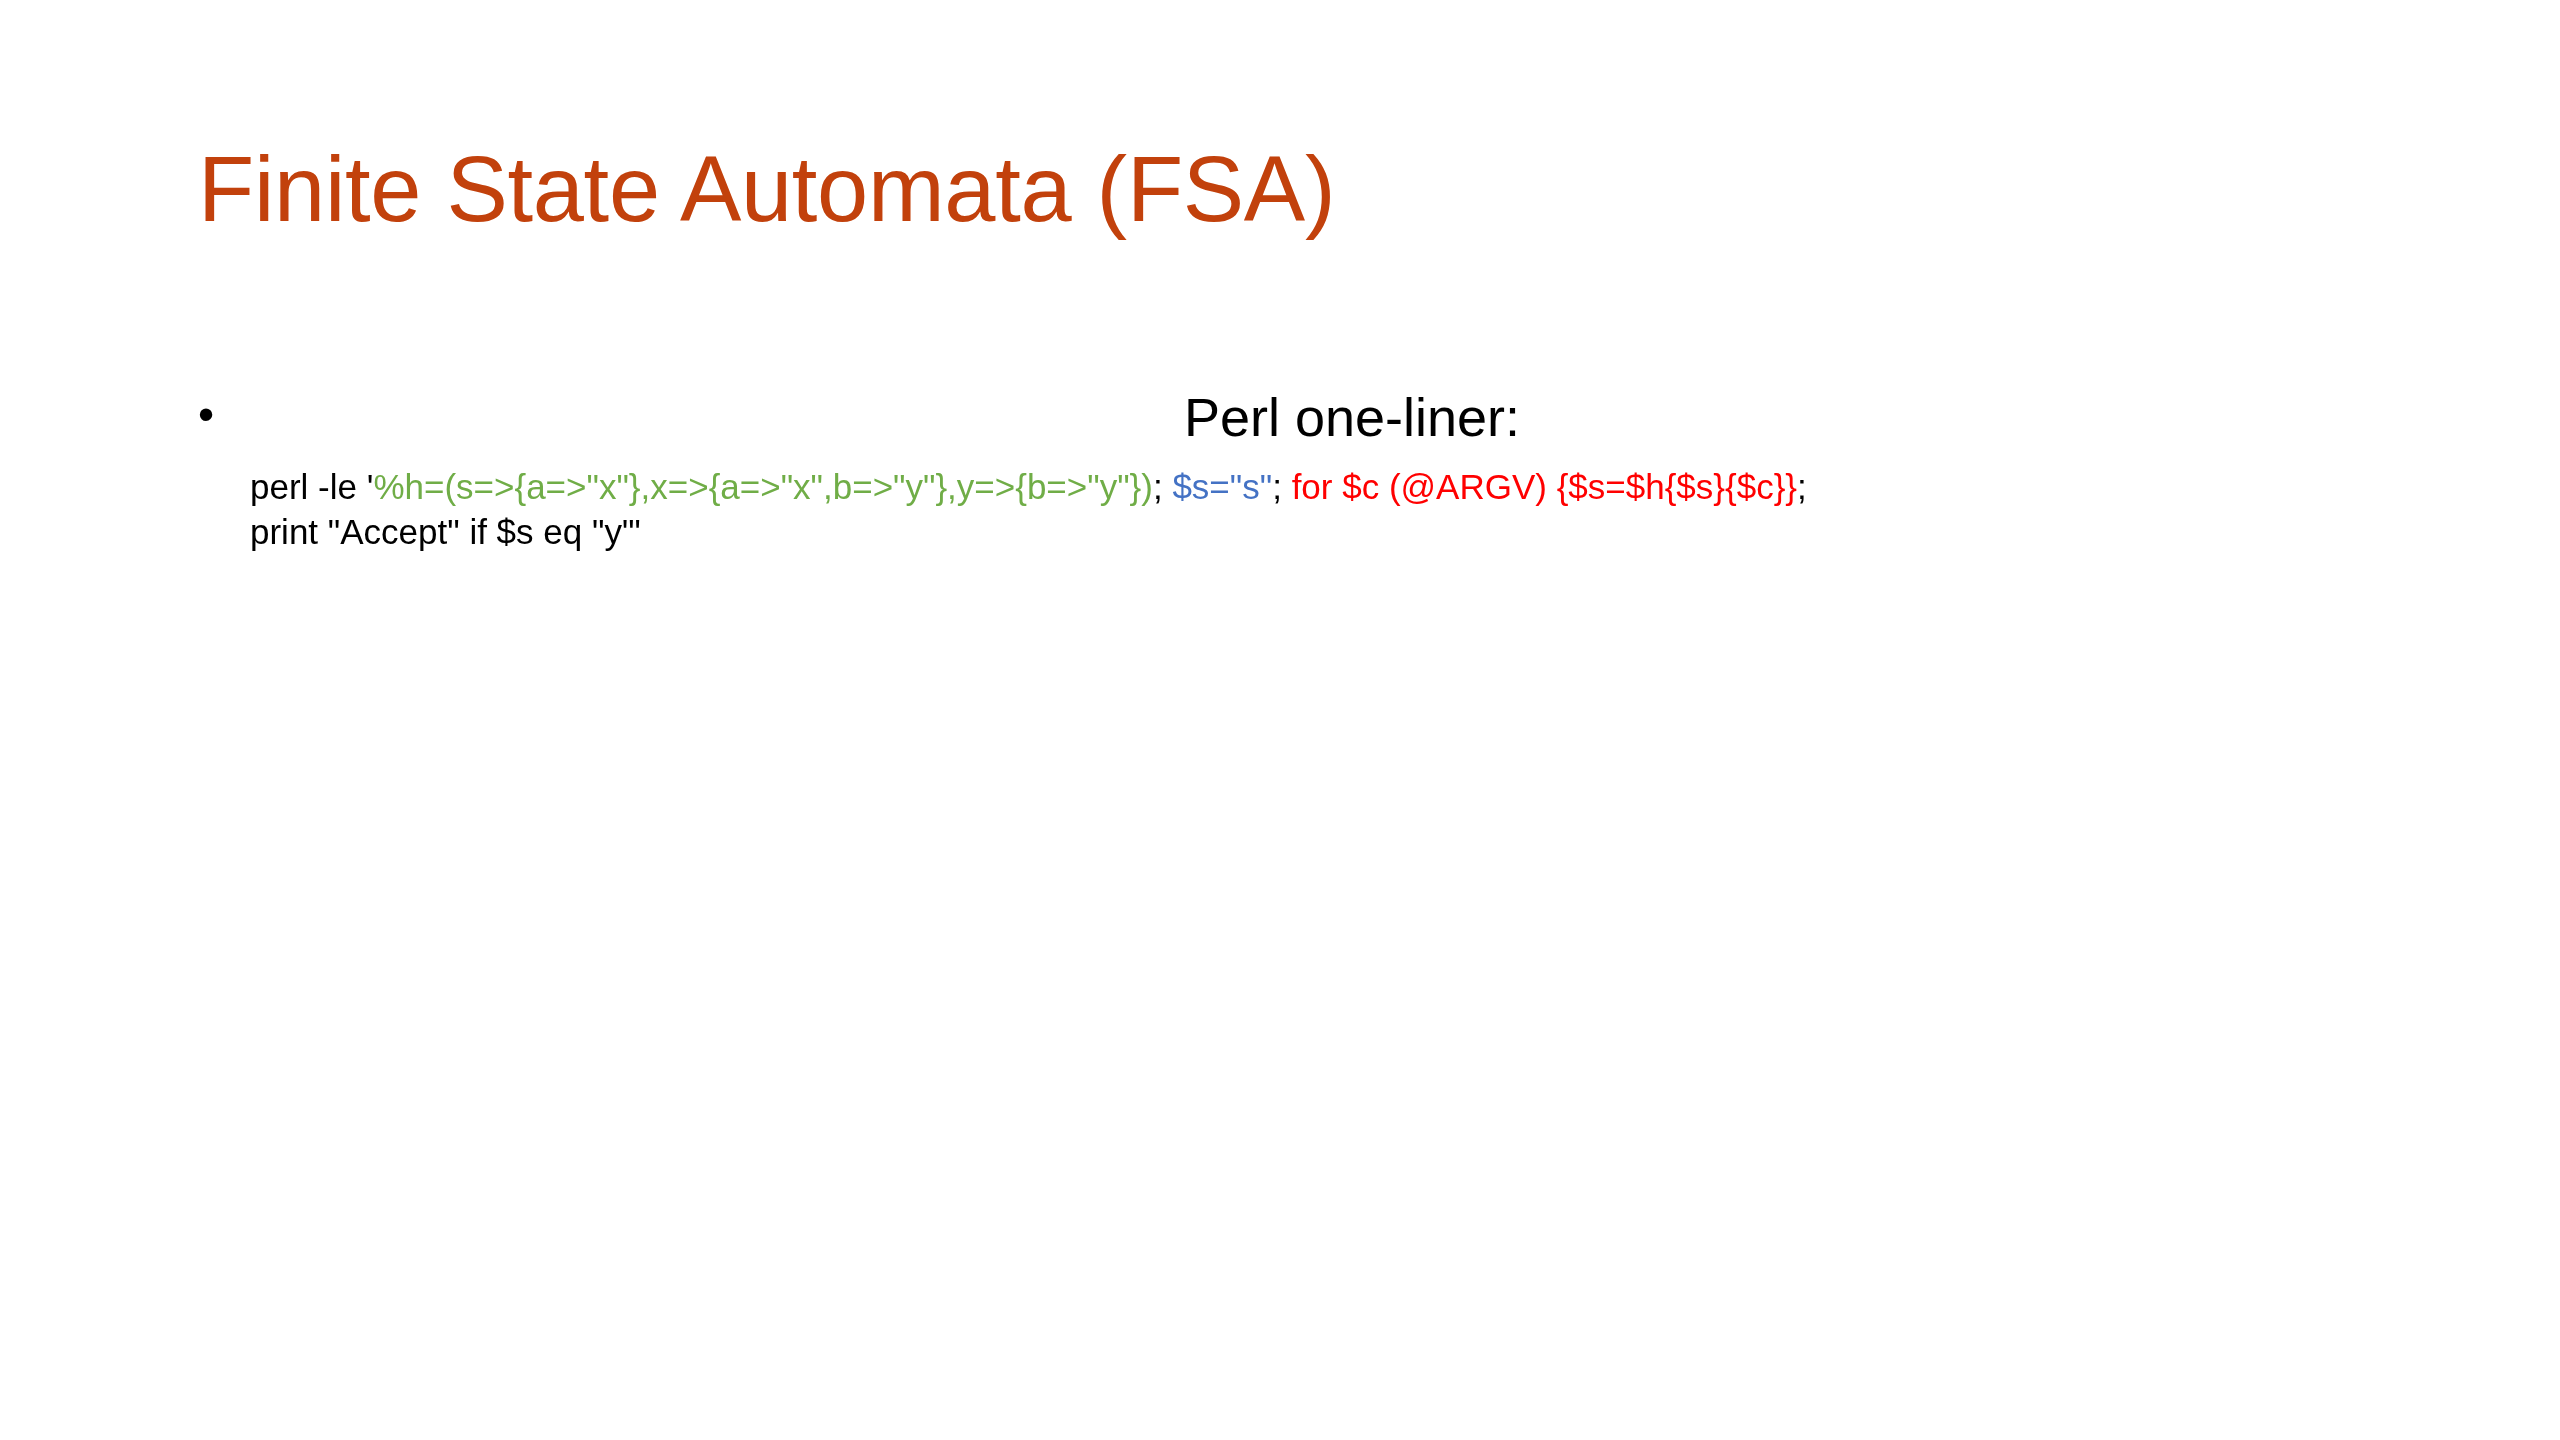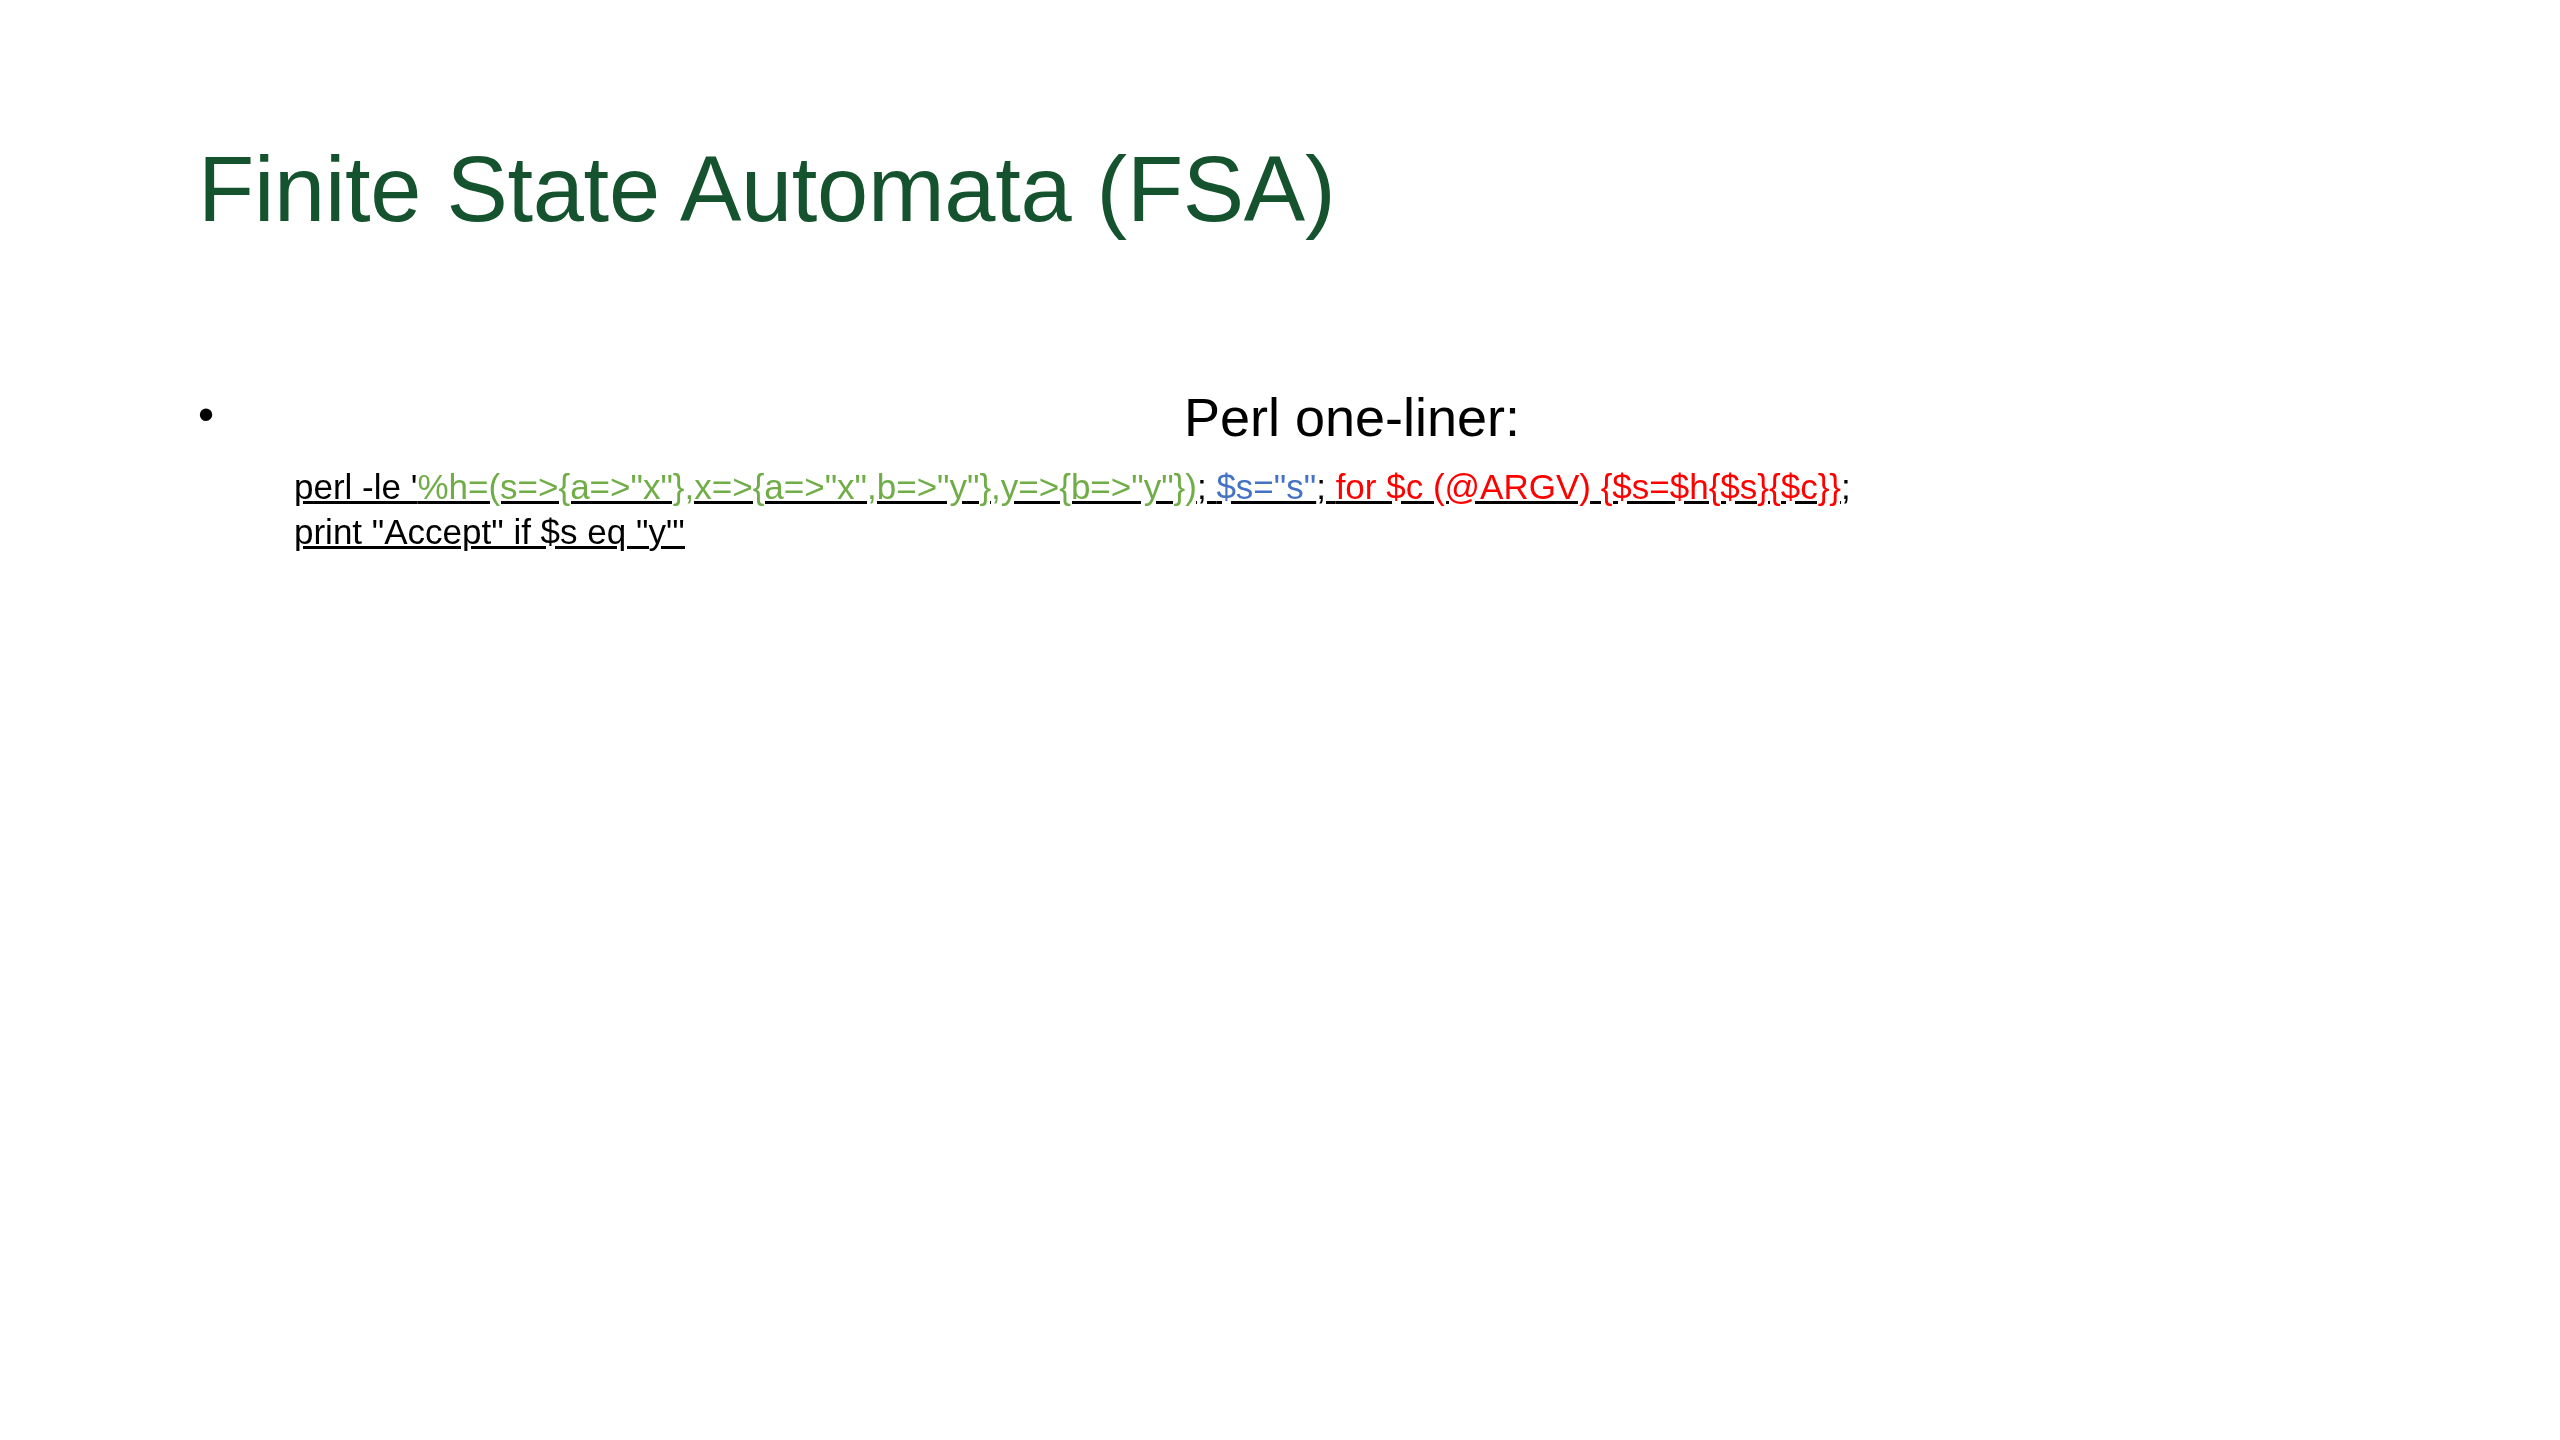--- a/index.html
+++ b/index.html
@@ -24,21 +24,21 @@
 
   
   .slide-title {
     position: absolute;
     left: 198px;
     top: 138px;
     width: 2200px;
     font-size: 92px;
     font-weight: 300;
     line-height: 1.12;
-    color: #14532d;
+    color: #c2410c;
     letter-spacing: -0.3px;
     white-space: nowrap;
   }
 
   
   .body-block {
     position: absolute;
     left: 198px;
     top: 385px;
     width: 2260px;
@@ -62,28 +62,27 @@
   }
   .bullet-text {
     flex: 1 1 auto;
     white-space: nowrap;
     text-align: center;
   }
 
   
   .code-block {
     margin-top: 14px;
-    margin-left: 96px;
+    margin-left: 52px;
     font-size: 35px;
     line-height: 1.28;
     color: #000000;
     font-weight: 400;
     white-space: normal;
     max-width: 2120px;
-    text-decoration: underline;
   }
   .code-line {
     display: block;
     white-space: nowrap;
   }
   .tok { white-space: pre; }
 </style>
 </head>
 <body>
 

